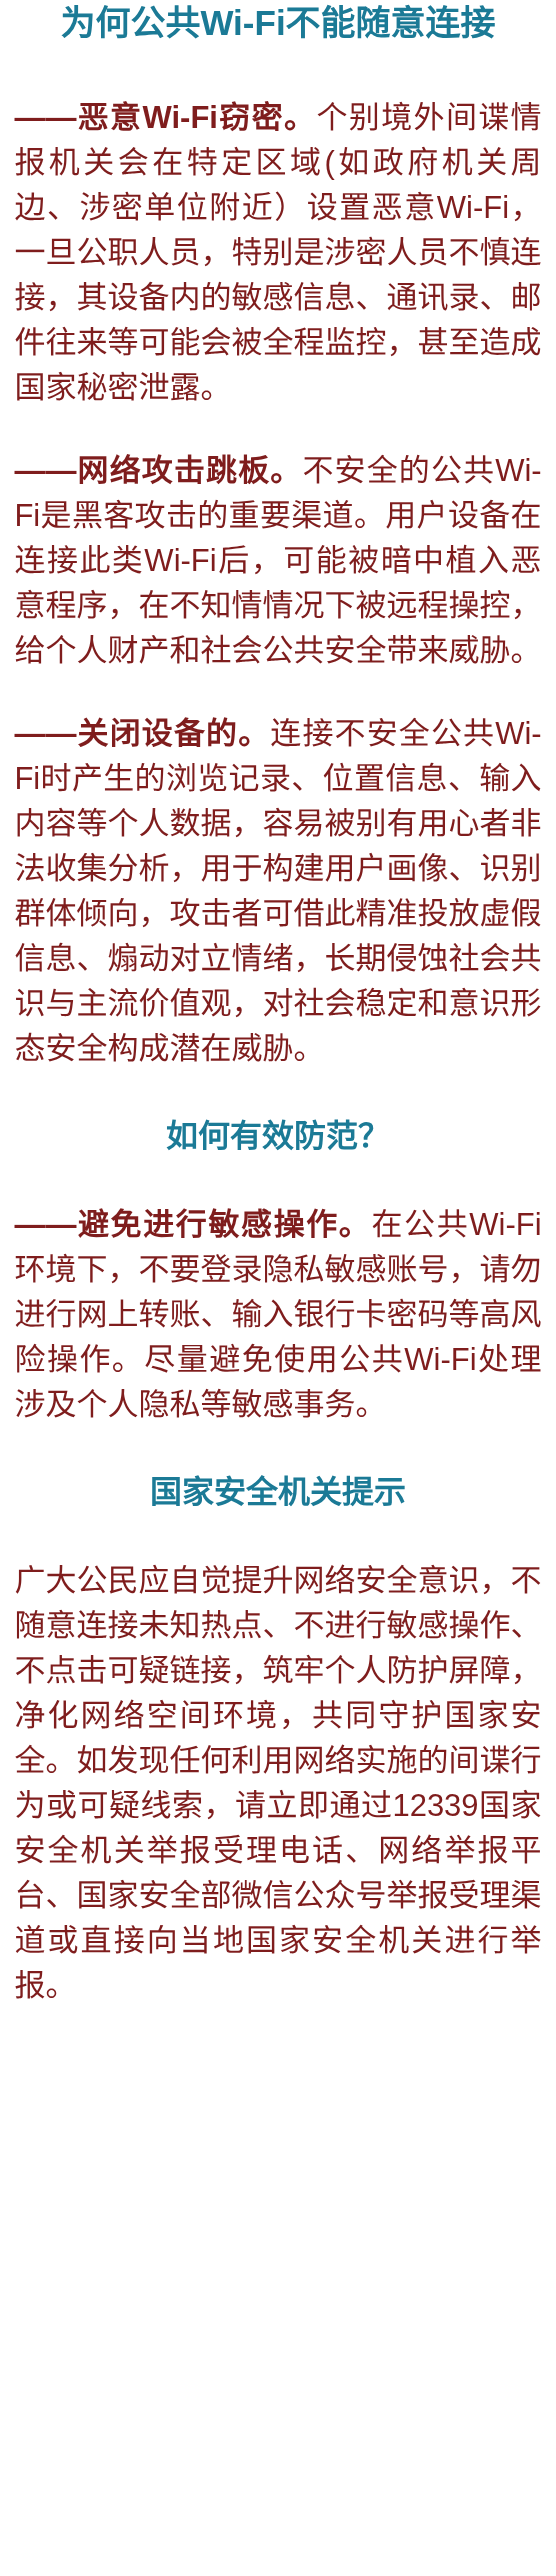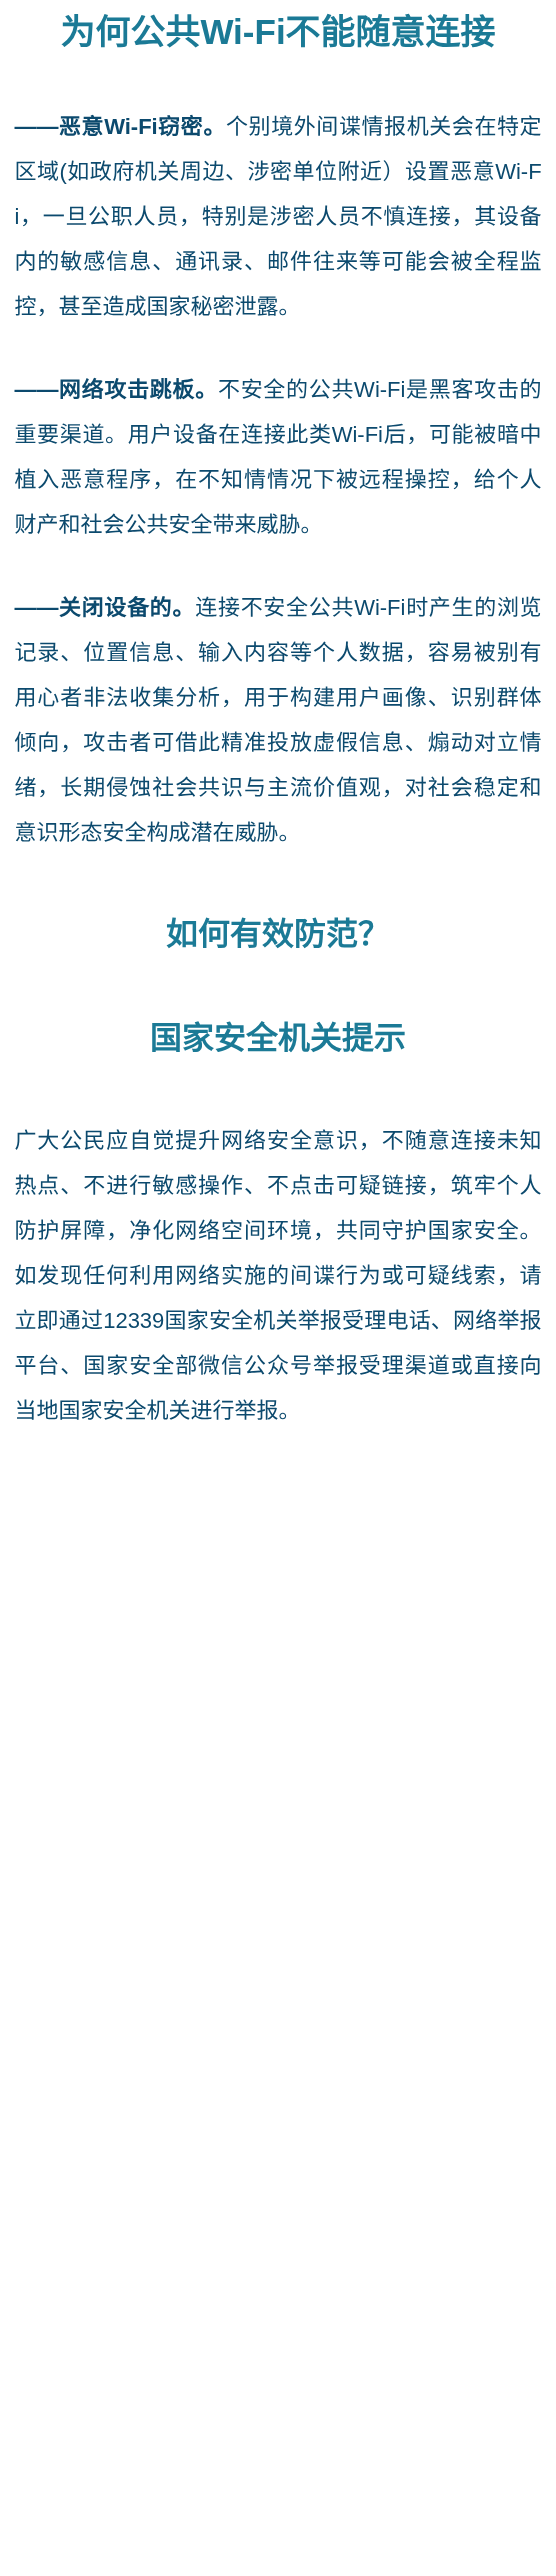--- a/index.html
+++ b/index.html
@@ -14,43 +14,43 @@
   }
   .article {
     box-sizing: border-box;
     width: 556px;
     min-height: 2708px;
     padding: 0 14.4px 20.6px 14.4px;
     background: #ffffff;
   }
   .article-title {
     margin: 0;
-    padding-top: 14px;
+    padding-top: 5px;
     text-align: center;
     font-size: 35px;
     line-height: 36px;
     font-weight: 700;
     color: #1B7A96;
   }
   .body-para {
     margin: 0 0 38px 0;
-    font-size: 22px;
+    font-size: 31px;
     line-height: 45px;
-    color: #0c4a6e;
+    color: #7f1d1d;
     text-align: justify;
     word-break: break-all;
   }
   .body-para.first-para {
     margin-top: 54px;
   }
   .para-lead {
     font-weight: 700;
   }
   .section-heading {
-    margin: 55px 0;
+    margin: 41px 0;
     text-align: center;
     font-size: 32px;
     line-height: 49px;
     font-weight: 700;
     color: #1B7A96;
   }
   .heading-line {
     display: block;
   }
 </style>
@@ -65,20 +65,21 @@
 
   <p class="body-para"><span class="para-lead">——网络攻击跳板。</span><span class="para-body">不安全的公共Wi-Fi是黑客攻击的重要渠道。用户设备在连接此类Wi-Fi后，可能被暗中植入恶意程序，在不知情情况下被远程操控，给个人财产和社会公共安全带来威胁。</span></p>
 
   <p class="body-para"><span class="para-lead">——关闭设备的。</span><span class="para-body">连接不安全公共Wi-Fi时产生的浏览记录、位置信息、输入内容等个人数据，容易被别有用心者非法收集分析，用于构建用户画像、识别群体倾向，攻击者可借此精准投放虚假信息、煽动对立情绪，长期侵蚀社会共识与主流价值观，对社会稳定和意识形态安全构成潜在威胁。</span></p>
 
   <h2 class="section-heading">
     <span class="heading-line">如何有效防范？</span>
   </h2>
 
 
+  <p class="body-para"><span class="para-lead">——避免进行敏感操作。</span><span class="para-body">在公共Wi-Fi环境下，不要登录隐私敏感账号，请勿进行网上转账、输入银行卡密码等高风险操作。尽量避免使用公共Wi-Fi处理涉及个人隐私等敏感事务。</span></p>
 
 
   <h2 class="section-heading">
     <span class="heading-line">国家安全机关提示</span>
   </h2>
 
   <p class="body-para"><span class="para-body">广大公民应自觉提升网络安全意识，不随意连接未知热点、不进行敏感操作、不点击可疑链接，筑牢个人防护屏障，净化网络空间环境，共同守护国家安全。如发现任何利用网络实施的间谍行为或可疑线索，请立即通过12339国家安全机关举报受理电话、网络举报平台、国家安全部微信公众号举报受理渠道或直接向当地国家安全机关进行举报。</span></p>
 
 </article>
 

